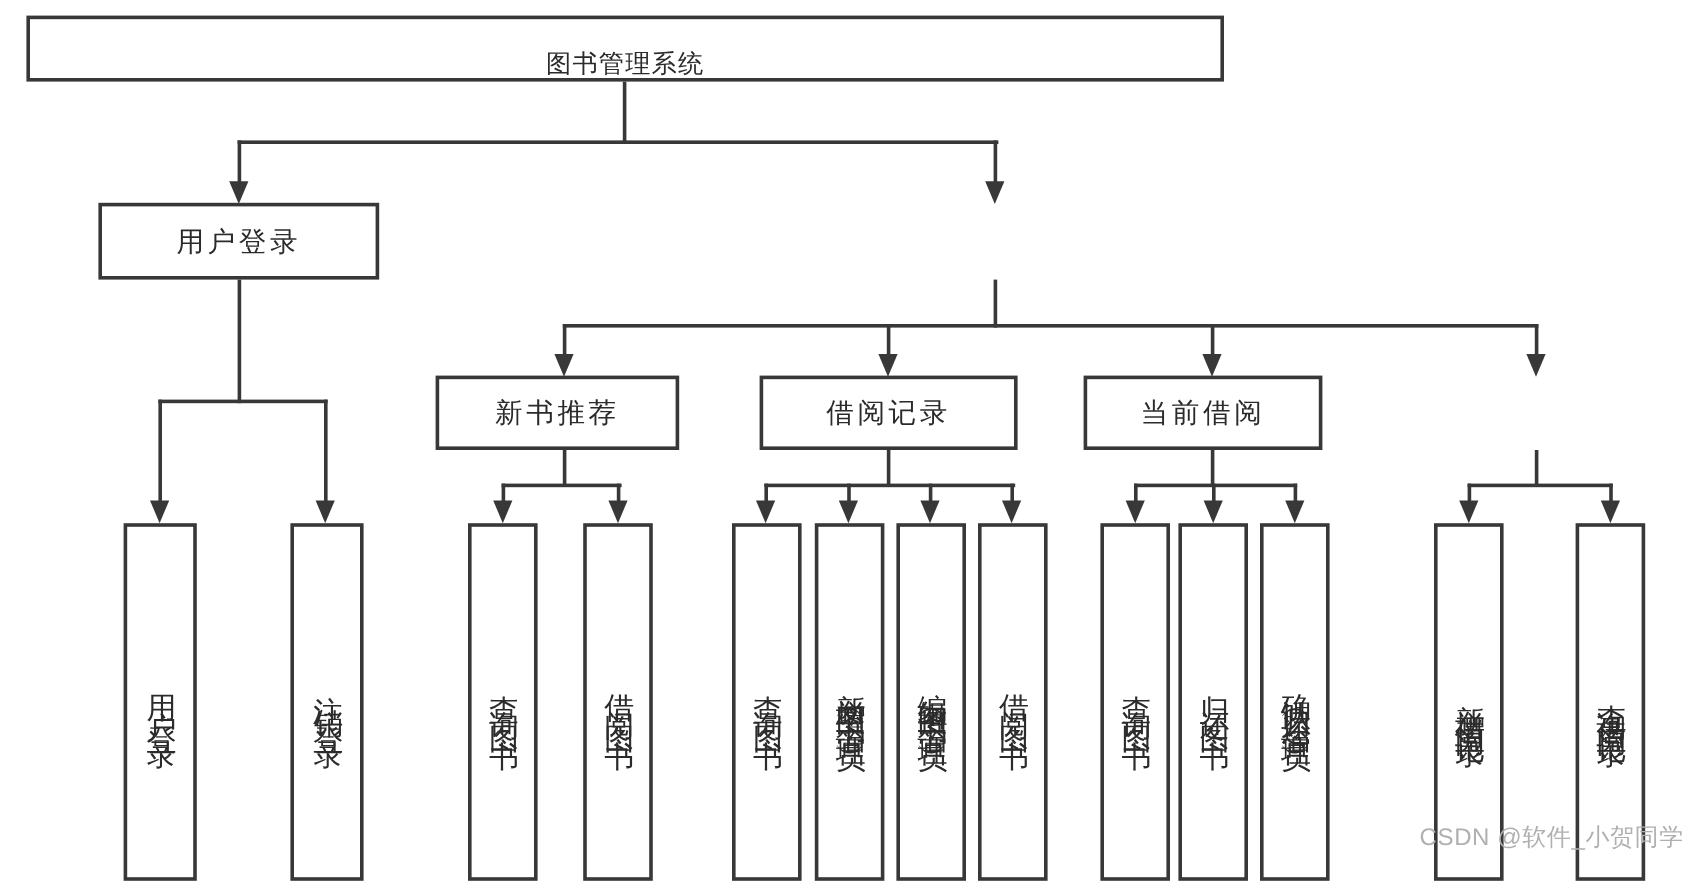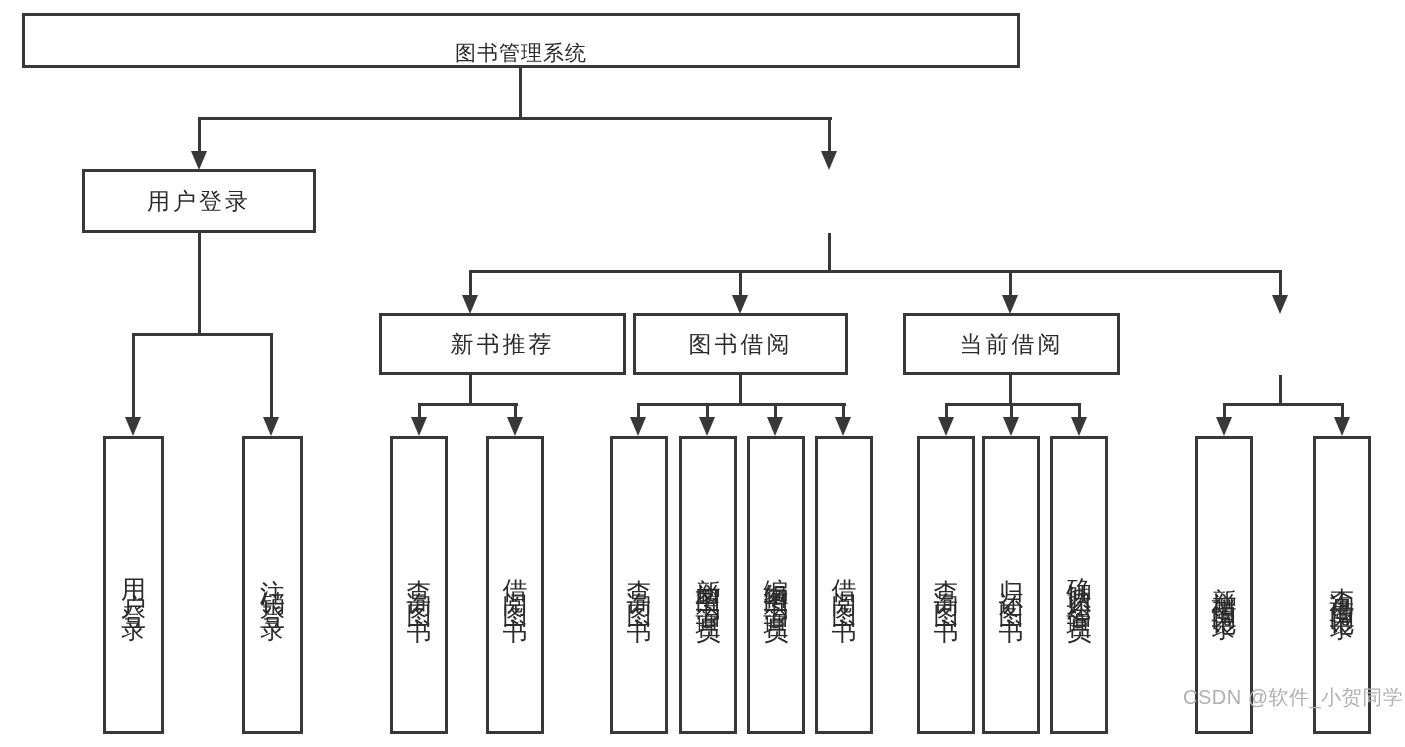--- a/index.html
+++ b/index.html
@@ -42,29 +42,29 @@
 
   <div class="nbox" style="left:22px;top:13px;width:998px;height:55px;">
     <span class="rootlab">图书管理系统</span>
   </div>
 
   <div class="nbox" style="left:82px;top:169px;width:234px;height:64px;">
     <span class="hlab">用户登录</span>
   </div>
 
 
-  <div class="nbox" style="left:379px;top:313px;width:247px;height:62px;">
+  <div class="nbox" style="left:363px;top:313px;width:203px;height:62px;">
     <span class="hlab">新书推荐</span>
   </div>
 
   <div class="nbox" style="left:633px;top:313px;width:215px;height:62px;">
-    <span class="hlab">图书借阅</span>
+    <span class="hlab">借阅记录</span>
   </div>
 
-  <div class="nbox" style="left:903px;top:313px;width:217px;height:62px;">
+  <div class="nbox" style="left:903px;top:313px;width:199px;height:62px;">
     <span class="hlab">当前借阅</span>
   </div>
 
 
   <div class="nbox" style="left:103px;top:436px;width:61px;height:298px;">
     <span class="vtext loose">用户登录</span>
   </div>
   <div class="nbox" style="left:242px;top:436px;width:61px;height:298px;">
     <span class="vtext loose">注销登录</span>
   </div>

